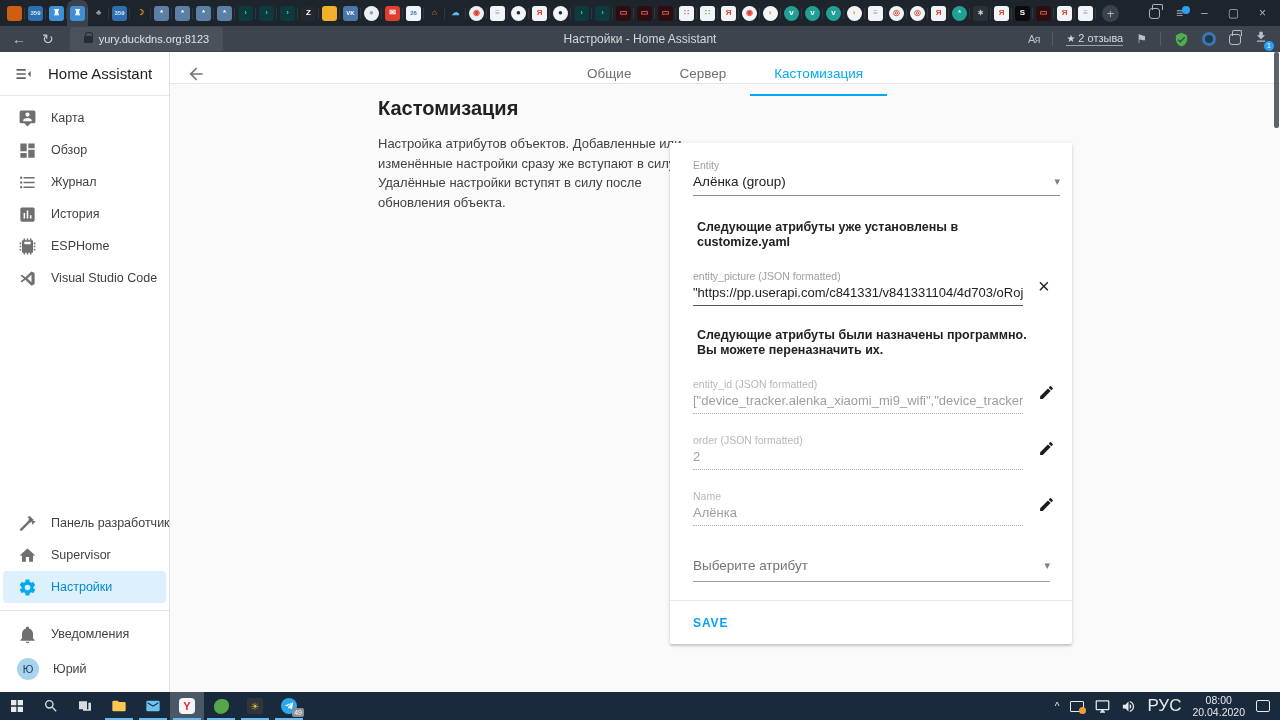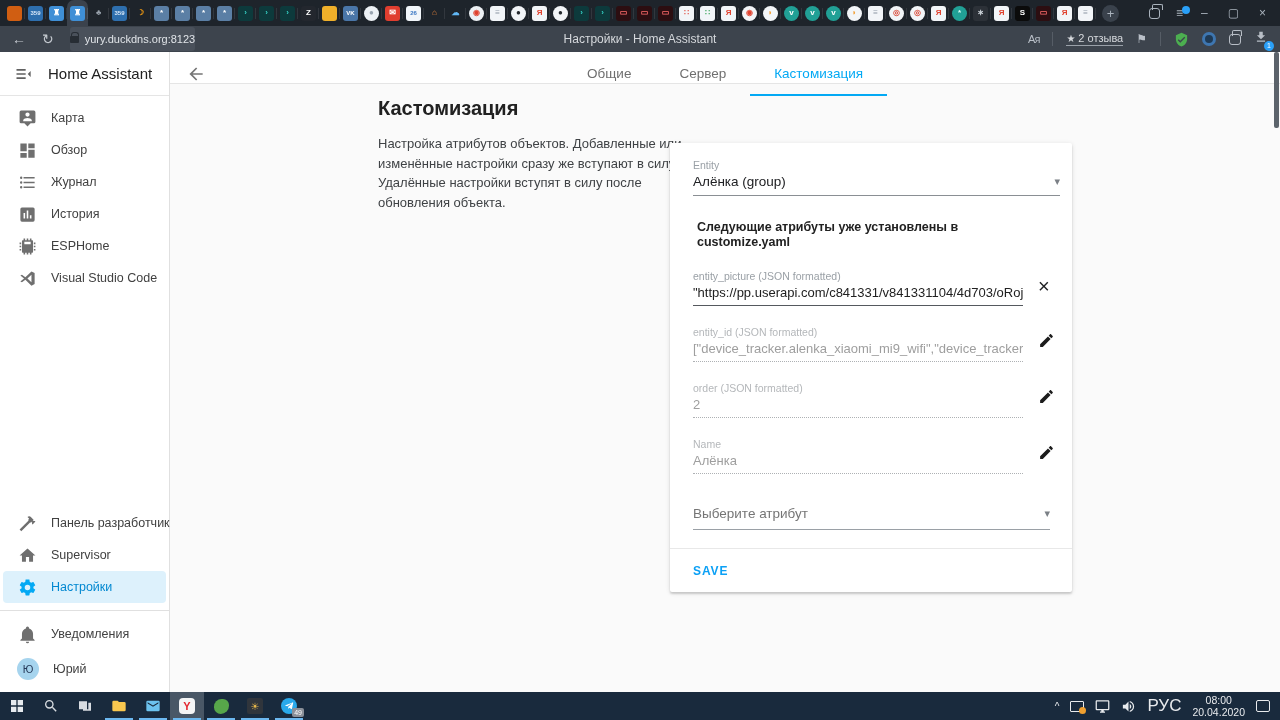--- a/index.html
+++ b/index.html
@@ -23,21 +23,21 @@
     border:1.5px solid #aab3bd;border-bottom:none;border-radius:2px 2px 0 0}
   .panel-ico{position:relative;font-size:12px;color:#aab3bd}
   .panel-ico .bluedot{position:absolute;right:-7px;top:0;width:8px;height:8px;border-radius:50%;background:#2aa0f8}
   .wbtn{font-size:12px;color:#aab3bd;cursor:pointer;padding:0 2px}
 
   
   .toolbar{position:absolute;left:0;top:26px;width:1280px;height:26px;background:#3d444d;
     display:flex;align-items:center;padding:0 12px;color:#b9bfc7}
   .nav-ico{font-size:14px;color:#c4c9cf;margin-right:16px;cursor:pointer}
   .urlchip{display:flex;align-items:center;height:24px;background:#4a515b;border-radius:3px;
-    padding:0 0;margin-right:10px;cursor:text}
+    padding:0 14px;margin-right:10px;cursor:text}
   .lock{position:relative;width:9px;height:7px;background:#272d34;border-radius:1px;margin-right:6px}
   .lock::before{content:"";position:absolute;left:1px;top:-4px;width:6px;height:5px;
     border:1.5px solid #272d34;border-bottom:none;border-radius:3px 3px 0 0}
   .urltext{font-size:11px;color:#e0e4e8;white-space:nowrap}
   .tb-title{position:absolute;left:320px;right:320px;text-align:center;font-size:12px;color:#d6d9dd;pointer-events:none}
   .tb-right{margin-left:auto;display:flex;align-items:center;gap:13px}
   .tb-sep{width:1px;height:14px;background:#565d66}
   .translate-ico{font-size:11px;letter-spacing:-1px}
   .reviews{display:flex;align-items:center;gap:3px;font-size:11px;color:#d6d9dd;
     border-bottom:1px solid #9aa1a9;padding-bottom:1px;cursor:pointer}
@@ -469,20 +469,24 @@
             </div>
           </div>
           <div class="sec-title">Следующие атрибуты уже установлены в customize.yaml</div>
           <div id="set-fields">
               <div class="frow set-field">
                 <div class="flabel">entity_picture (JSON formatted)</div>
                 <div class="fval">"https://pp.userapi.com/c841331/v841331104/4d703/oRojVZPI7oY.jp</div>
                 <span class="action"><span class="clear-x">×</span></span>
               </div>
             </div>
+          <div class="sec-title" style="margin-top:22px">
+            <div>Следующие атрибуты были назначены программно.</div>
+            <div>Вы можете переназначить их.</div>
+          </div>
           <div id="prog-fields">
               <div class="frow prog-field">
                 <div class="flabel">entity_id (JSON formatted)</div>
                 <div class="fval">["device_tracker.alenka_xiaomi_mi9_wifi","device_tracker.alenka_nut_m</div>
                 <span class="action"><svg viewBox="0 0 24 24" width="17" height="17">
                     <path fill="#1c1c1c" d="M20.71,7.04C21.1,6.65 21.1,6 20.71,5.63L18.37,3.29C18,2.9 17.35,2.9 16.96,3.29L15.12,5.12L18.87,8.87M3,17.25V21H6.75L17.81,9.93L14.06,6.18L3,17.25Z"></path>
                   </svg></span>
               </div>
               <div class="frow prog-field">
                 <div class="flabel">order (JSON formatted)</div>

